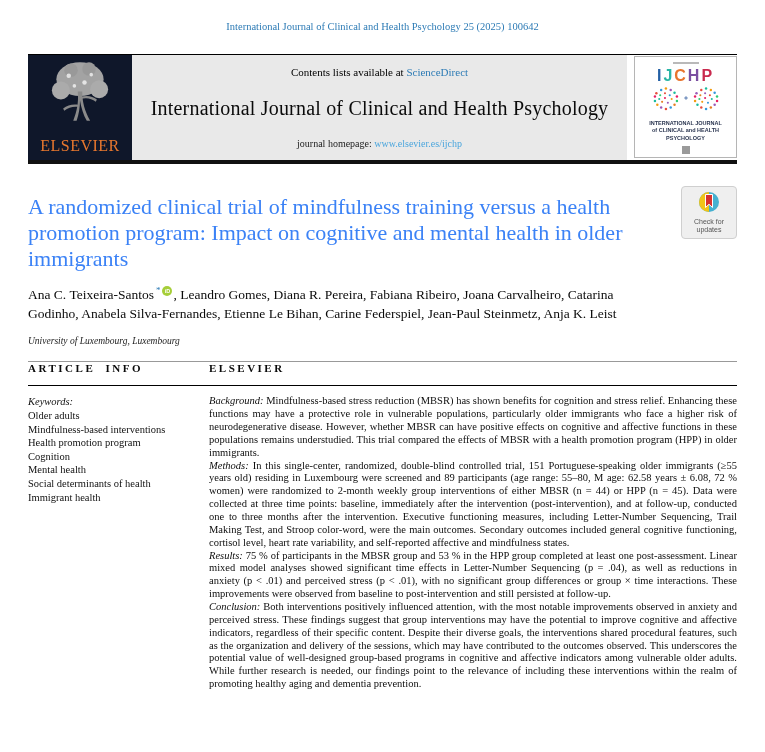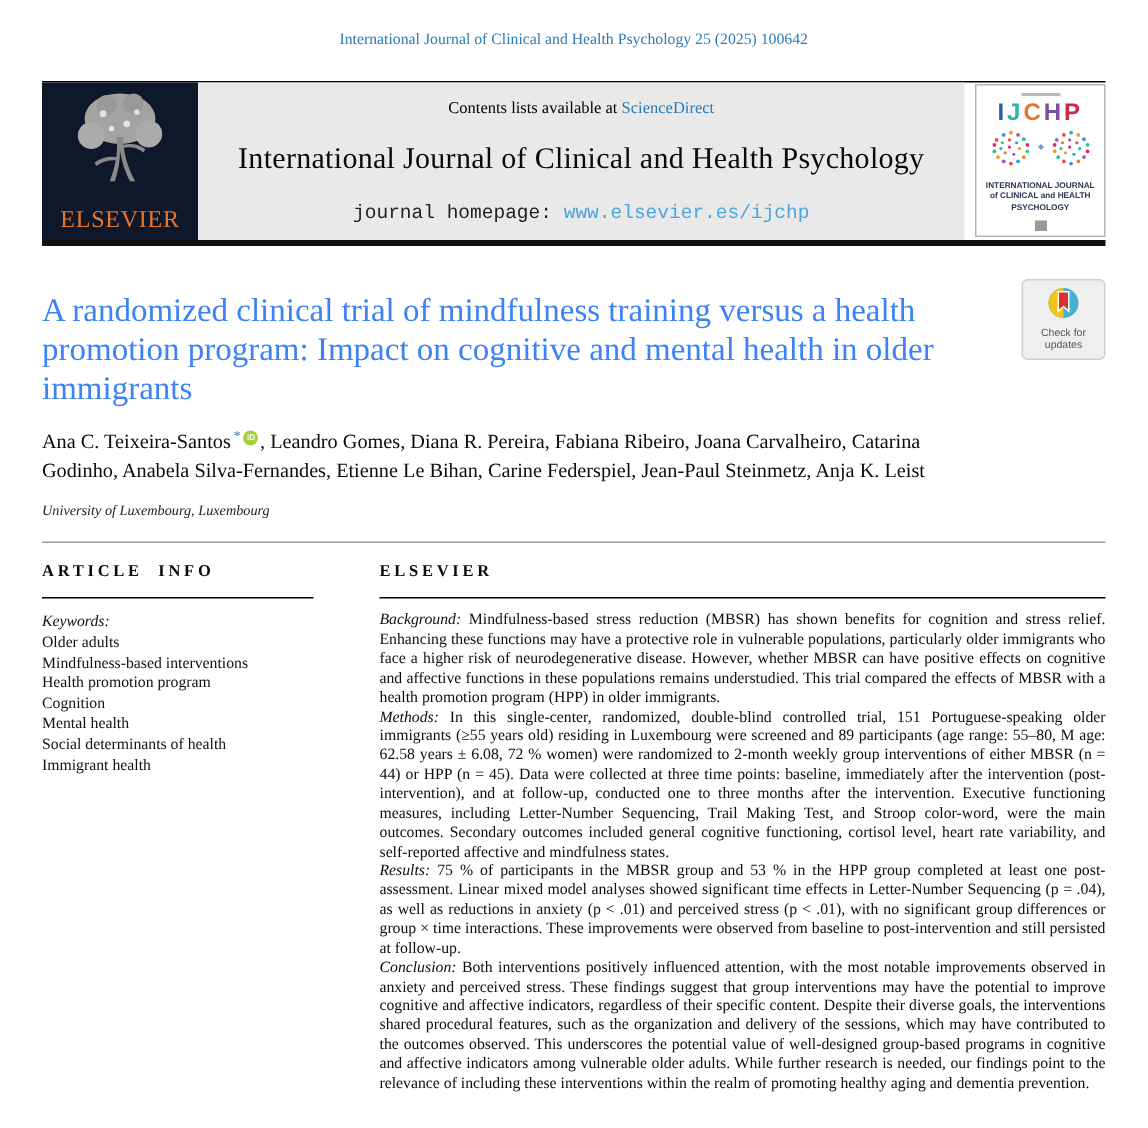--- a/index.html
+++ b/index.html
@@ -18,23 +18,23 @@
   .header{ margin-top:22px; border-top:1.5px solid #000; border-bottom:4px solid #111;
     display:flex; align-items:stretch; height:110px; }
   .elsevier{ width:104px; display:flex; flex-direction:column; align-items:center;
     justify-content:flex-start; padding:5px 0 3px; background:#0f172a; }
   .elsevier-text{ color:var(--elsevier_orange); font-size:16px; letter-spacing:.5px; margin-top:1px; }
   .header-mid{ flex:1; background:#e9e9e9; display:flex; flex-direction:column;
     justify-content:space-between; align-items:center; padding:11px 8px; margin-right:7px; }
   .contents-line{ font-size:11px; color:#000; }
   .sd-link{ color:var(--link_blue); text-decoration:none; }
   .journal-title{ font-size:20px; color:#0a0a0a; letter-spacing:.2px; white-space:nowrap; }
-  .homepage-line{ font-family:Liberation Mono, monospace; font-size:13px; color:#222; }
+  .homepage-line{ font-family:Liberation Serif, serif; font-size:10px; color:#222; }
   .homepage-link{ color:var(--homepage_blue); text-decoration:none; }
-  .cover{ width:87px; border:1px solid #b5b5b5; background:#fff; display:flex; flex-direction:column;
+  .cover{ width:103px; border:1px solid #b5b5b5; background:#fff; display:flex; flex-direction:column;
     align-items:center; padding:5px 3px 3px; margin:1px 0 2px; }
   .cover-issn{ width:26px; height:2px; background:#b9b9b9; margin-bottom:4px; }
   .cover-letters{ font-family:"Liberation Sans",sans-serif; font-weight:bold; font-size:16px;
     letter-spacing:2px; line-height:1; }
   .cl-0{color:var(--cover_i);} .cl-1{color:var(--cover_j);} .cl-2{color:var(--cover_c);}
   .cl-3{color:var(--cover_h);} .cl-4{color:var(--cover_p);}
   .cover-title{ font-family:"Liberation Sans",sans-serif; font-size:5.5px; font-weight:bold;
     color:#2a3550; text-align:center; line-height:1.35; width:78px; margin-top:2px; }
   .cover-publogo{ width:8px; height:8px; background:#9a9a9a; margin-top:4px; }
 
@@ -48,21 +48,21 @@
 
   .authors{ margin-top:12px; font-size:13.5px; line-height:1.44; max-width:635px; color:#0a0a0a; }
   .corr-asterisk{ color:var(--link_blue); font-size:9px; margin-left:2px; }
   .orcid{ display:inline-block; width:10px; height:10px; border-radius:50%;
     background:var(--orcid_green); color:#fff; font-family:"Liberation Sans",sans-serif;
     font-size:5.5px; font-weight:bold; text-align:center; line-height:10px;
     vertical-align:super; margin:0 1px 0 2px; }
   .affiliation{ font-style:italic; font-size:9.5px; margin-top:13px; color:#222; }
 
   .rule-top{ border-top:1px solid #999; margin-top:15px; }
-  .columns{ display:flex; gap:44px; margin-top:13px; }
+  .columns{ display:flex; }
   .col-left{ width:181px; flex:none; }
   .col-right{ flex:1; }
   .section-heading{ font-size:11px; font-weight:bold; letter-spacing:2.5px; word-spacing:5px; color:#0a0a0a; }
   .heading-rule{ border-top:1.5px solid #000; margin-top:11px; margin-bottom:9px; }
   .kw-label{ font-style:italic; font-size:10.5px; line-height:1.3; }
   .kw{ font-size:10.5px; line-height:1.3; }
   p.abs{ margin:0; font-size:10.5px; line-height:1.225; text-align:justify; color:#0d0d0d; }
   p.abs em{ font-style:italic; }
 </style>
 </head>

